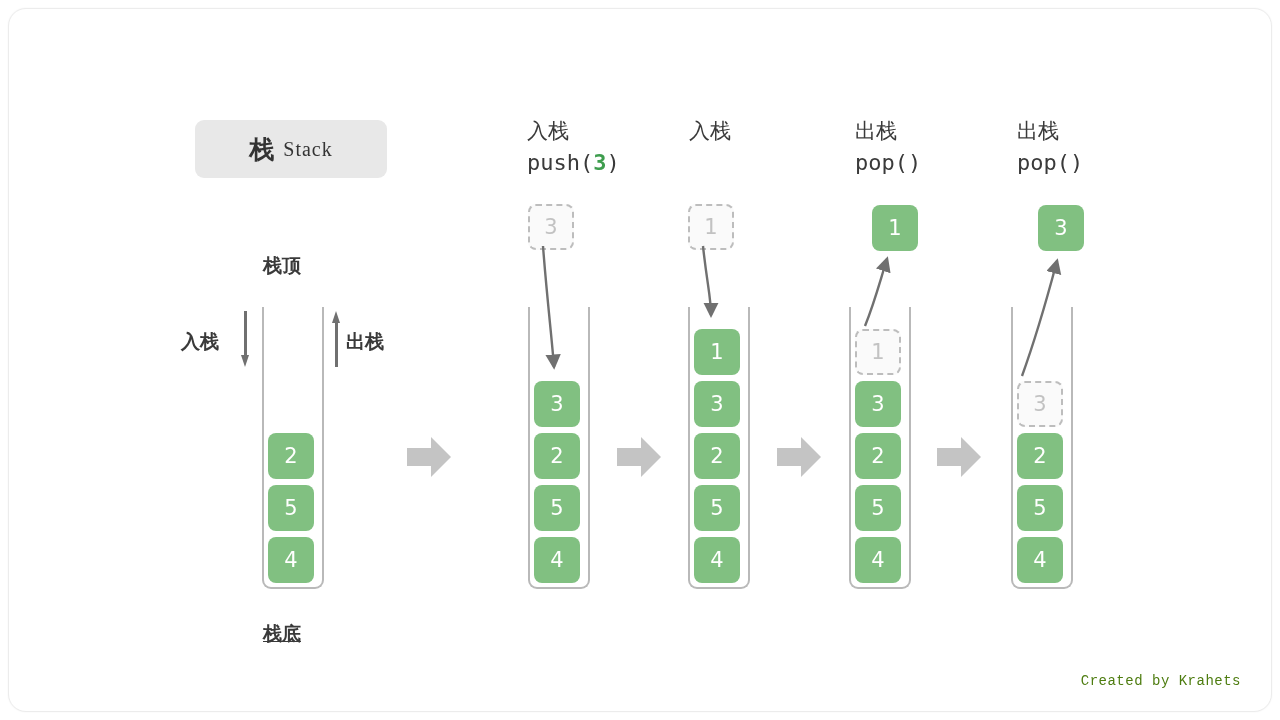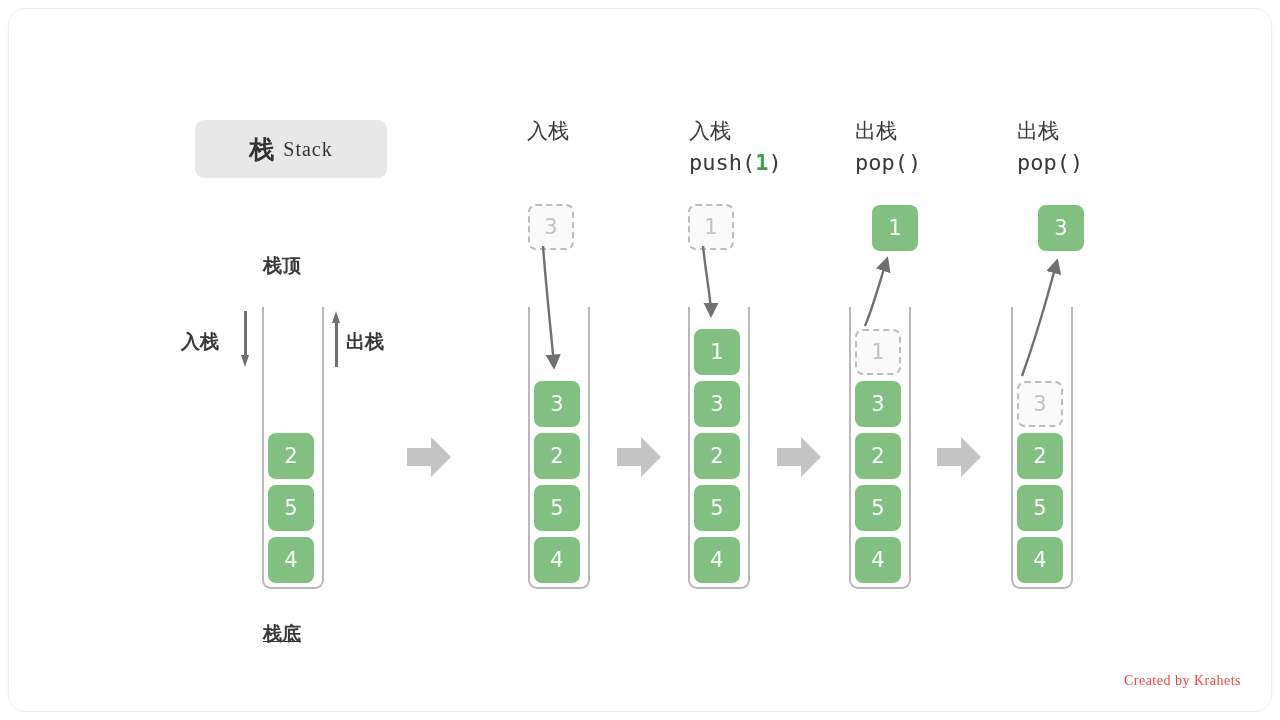--- a/index.html
+++ b/index.html
@@ -164,23 +164,23 @@
     left: 0; top: 0;
     width: 1264px; height: 704px;
     pointer-events: none;
     overflow: visible;
   }
 
   
   #credit {
     position: absolute;
     right: 30px; bottom: 22px;
-    font-family: Liberation Serif, serif;
+    font-family: Liberation Mono, monospace;
     font-size: 14px;
-    color: #ef4444;
+    color: #4d7c0f;
     letter-spacing: 0.5px;
   }
 </style>
 </head>
 <body>
 
 <div id="card">
 
   <div id="title-badge">
     <span class="cjk">栈</span>
@@ -208,38 +208,38 @@
     <div class="cell solid" style="left:259px; top:528px;">4</div>
   </div>
 
   <div class="step-arrow" style="left:398px; top:428px;">
     <div class="body"></div>
       <div class="tip"></div>
   </div>
 
   <div class="op-caption" style="left:518px; top:108px;">
     <span class="l1">入栈</span>
+    <span class="l2"><span>push(</span><span class="arg">3</span><span>)</span></span>
   </div>
   <div class="column">
     <div class="cell ghost" style="left:519px; top:195px;">3</div>
     <div class="channel" style="left:519px; top:298px; width:62px; height:282px;"></div>
     <div class="cell solid" style="left:525px; top:372px;">3</div>
     <div class="cell solid" style="left:525px; top:424px;">2</div>
     <div class="cell solid" style="left:525px; top:476px;">5</div>
     <div class="cell solid" style="left:525px; top:528px;">4</div>
   </div>
 
   <div class="step-arrow" style="left:608px; top:428px;">
     <div class="body"></div>
       <div class="tip"></div>
   </div>
 
   <div class="op-caption" style="left:680px; top:108px;">
     <span class="l1">入栈</span>
-    <span class="l2"><span>push(</span><span class="arg">1</span><span>)</span></span>
   </div>
   <div class="column">
     <div class="cell ghost" style="left:679px; top:195px;">1</div>
     <div class="channel" style="left:679px; top:298px; width:62px; height:282px;"></div>
     <div class="cell solid" style="left:685px; top:320px;">1</div>
     <div class="cell solid" style="left:685px; top:372px;">3</div>
     <div class="cell solid" style="left:685px; top:424px;">2</div>
     <div class="cell solid" style="left:685px; top:476px;">5</div>
     <div class="cell solid" style="left:685px; top:528px;">4</div>
   </div>

